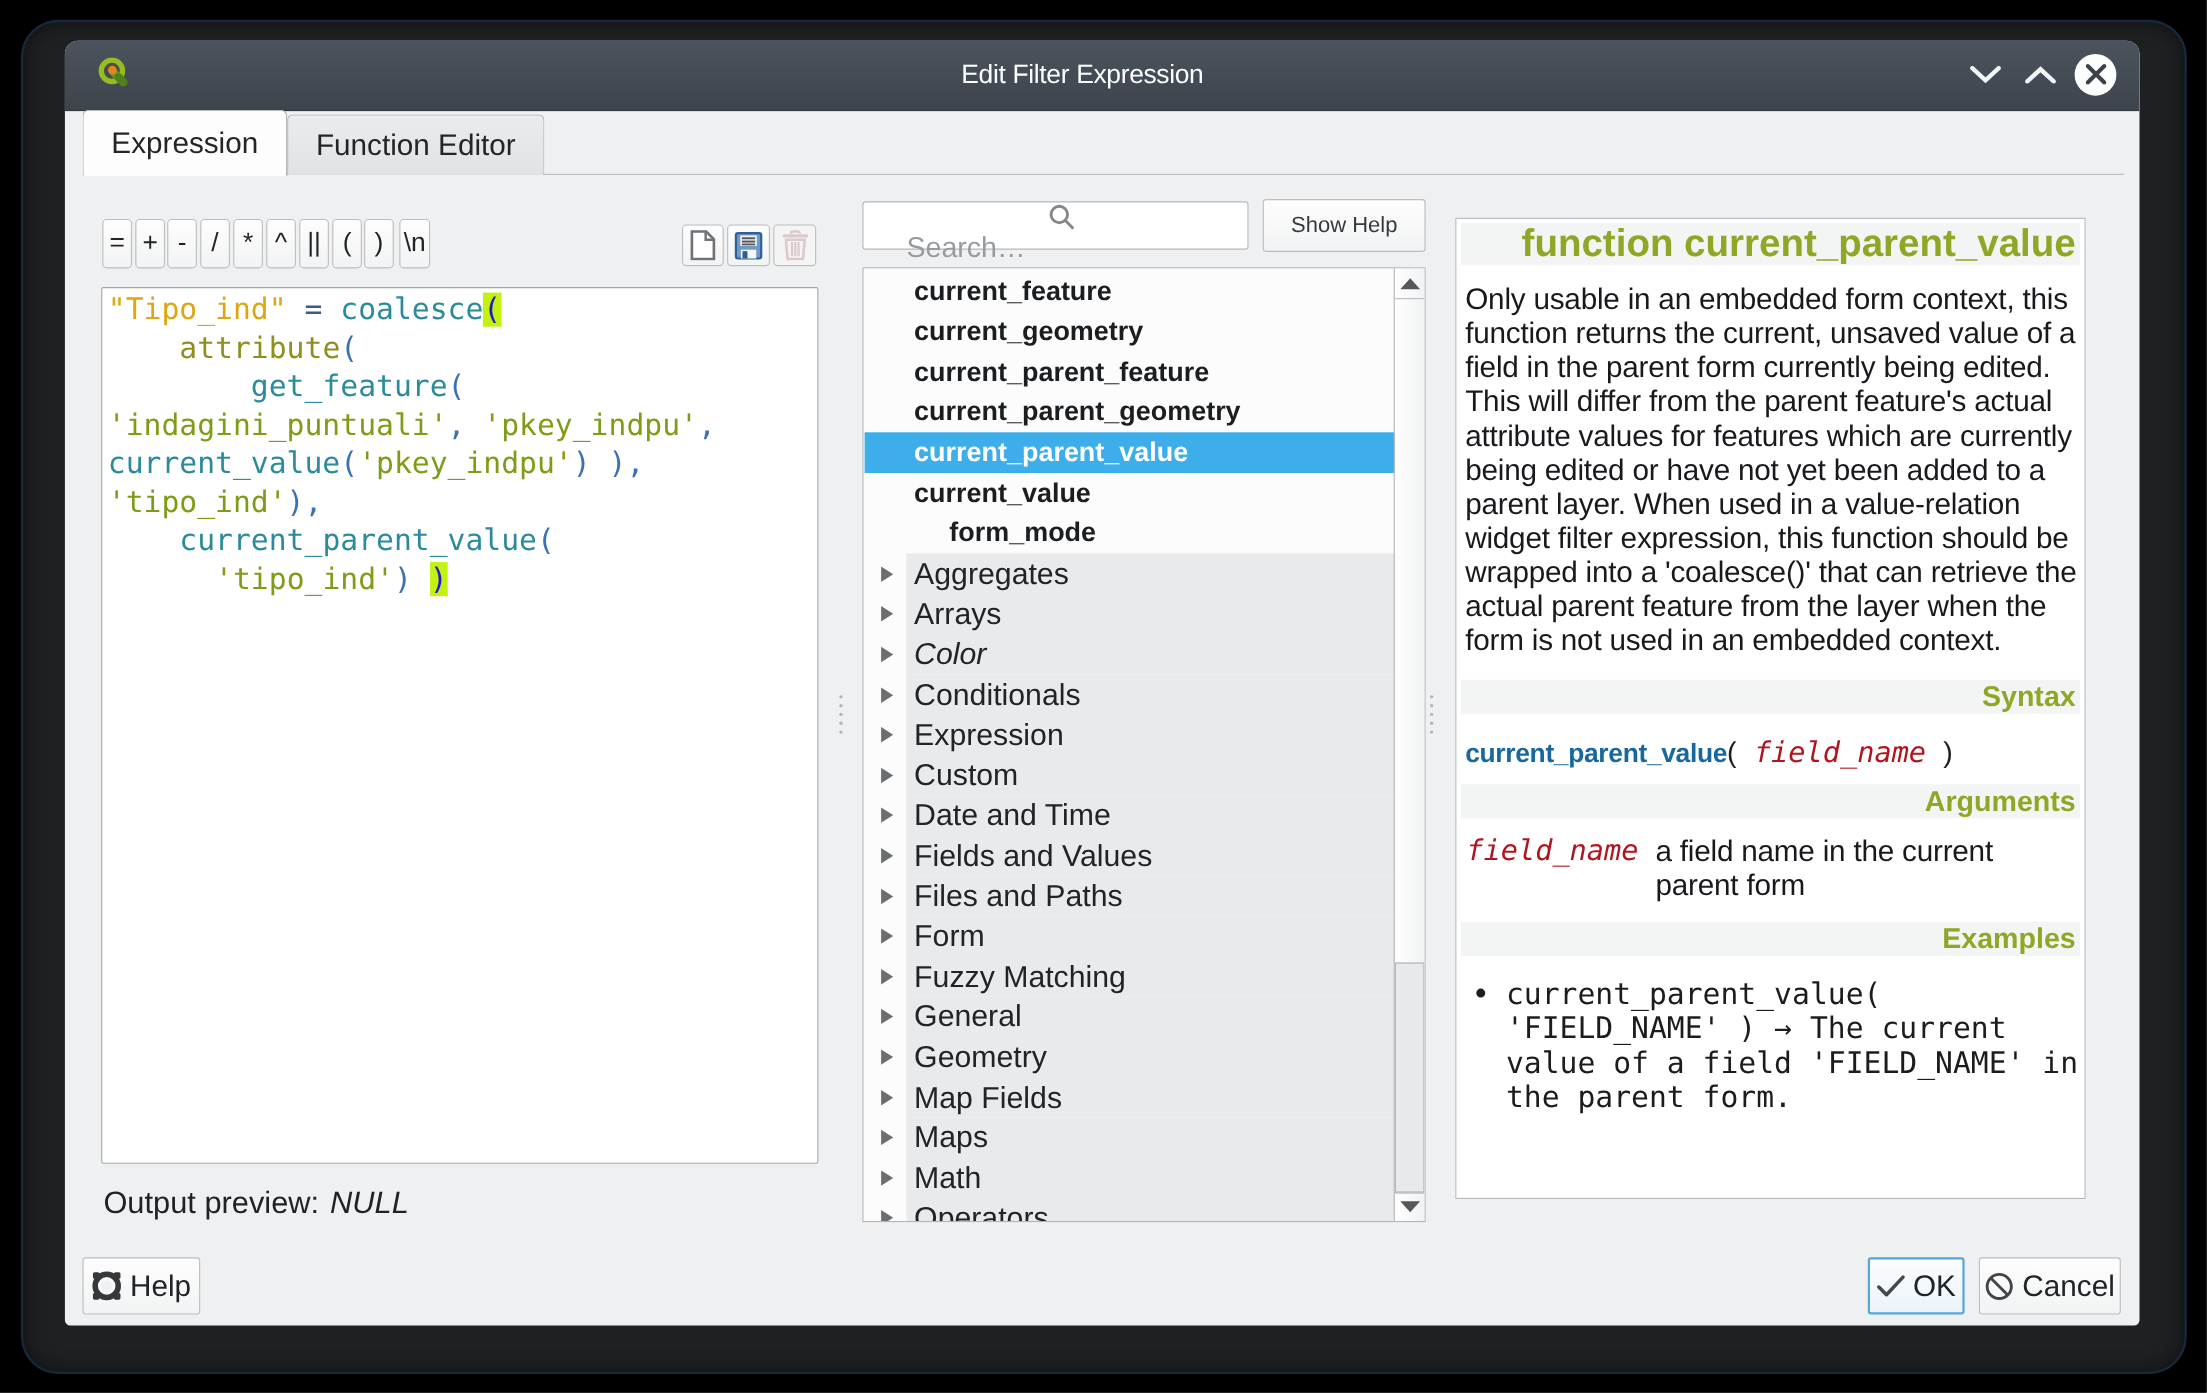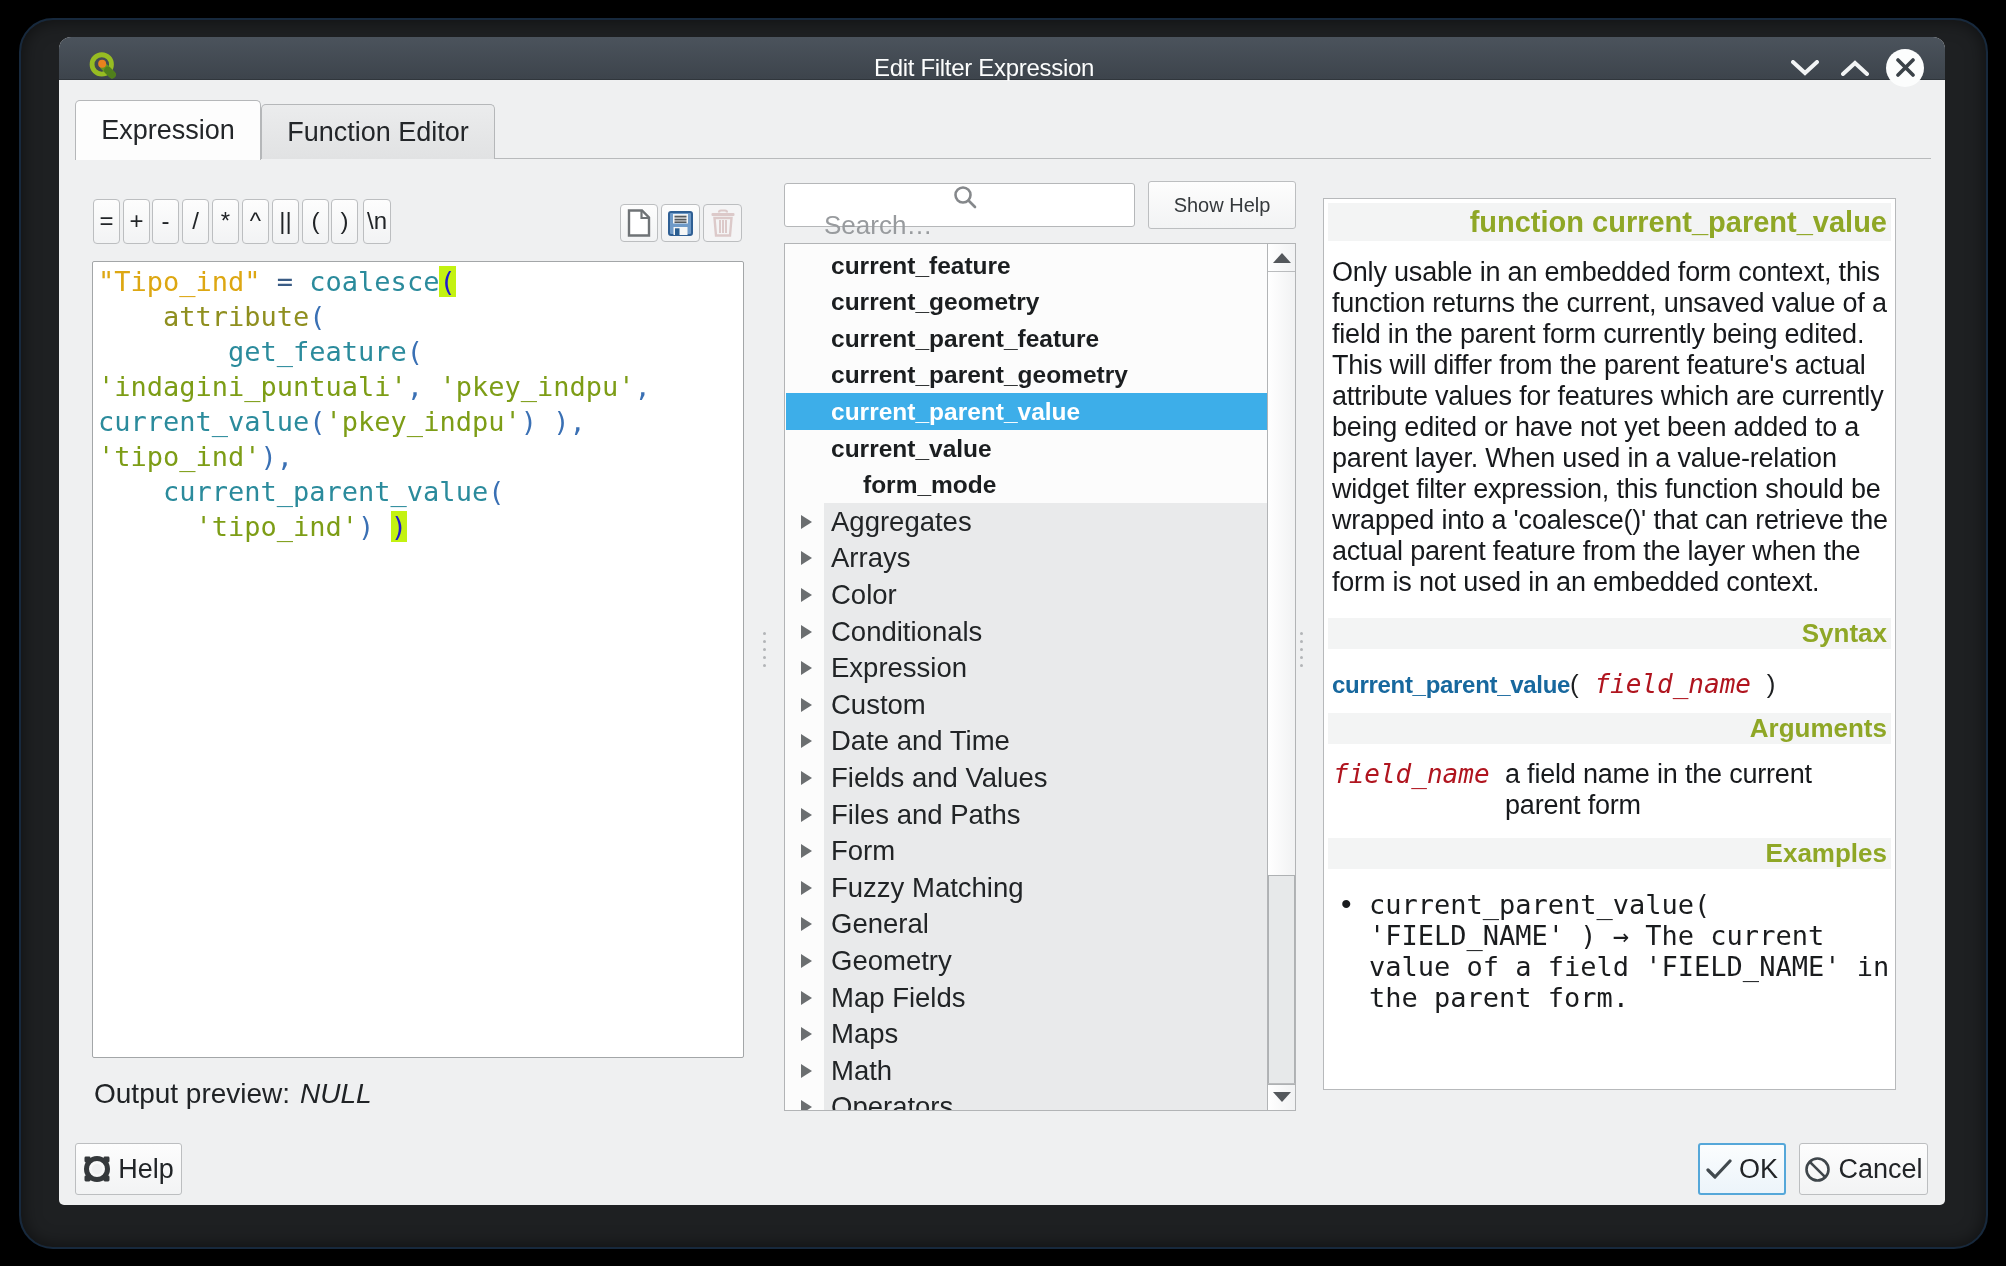--- a/index.html
+++ b/index.html
@@ -11,21 +11,21 @@
     position:absolute; left:19px; top:18px; width:1969px; height:1231px;
     background:#1e2022; border-radius:34px;
     border:2px solid #17293d;
     box-shadow: inset 0 0 18px rgba(0,0,0,.55);
   }
   .window {
     position:absolute; left:59px; top:37px; width:1886px; height:1168px;
     background:#eff0f1; border-radius:12px 12px 5px 5px; overflow:hidden;
   }
   .titlebar {
-    position:absolute; left:0; top:0; width:100%; height:43px;
+    position:absolute; left:0; top:0; width:100%; height:64px;
     background:linear-gradient(#4b535c, #3d444c);
     border-bottom:1px solid #30363c;
   }
   .titlebar .app-icon { position:absolute; left:29px; top:15px; width:31px; height:31px; }
   .titlebar .title {
     position:absolute; left:0; right:36px; top:0; height:61px;
     display:flex; align-items:center; justify-content:center;
     color:#fcfdfd; font-size:24px; letter-spacing:-0.3px;
   }
   .tb-btn { position:absolute; top:0; height:61px; display:flex; align-items:center; justify-content:center; }
@@ -115,21 +115,21 @@
   .splitter-dots i { display:block; width:3px; height:3px; border-radius:50%; background:#b2b5b8; margin:5px auto 0 auto; }
 
   
   .help-panel {
     position:absolute; left:1264px; top:161px; width:573px; height:892px;
     background:#fff; border:1px solid #b7b9bb; overflow:hidden;
   }
   .help-band { position:absolute; left:4px; right:4px; background:#f3f4f4;
                display:flex; align-items:center; justify-content:flex-end;
                color:#8fa726; font-weight:700; padding-right:4px; }
-  .band-title { top:4px; height:38px; font-size:29px; }
+  .band-title { top:4px; height:38px; font-size:35px; }
   .band-syntax { top:419px; height:31px; font-size:26px; }
   .band-arguments { top:514px; height:31px; font-size:26px; }
   .band-examples { top:639px; height:31px; font-size:26px; }
   .help-desc { position:absolute; left:8px; top:58px; width:563px;
                font-size:27px; line-height:31px; color:#17191c; letter-spacing:-0.2px; }
   .syntax-line { position:absolute; left:8px; top:470px; font-size:26px; color:#1d1f21; white-space:nowrap; }
   .syntax-line .fn-name { color:#17689e; font-weight:700; font-size:24px; letter-spacing:-0.3px; }
   .mono-arg { font-family:"DejaVu Sans Mono", monospace; font-style:italic; color:#b0151f; }
   .arg-row { position:absolute; left:9px; top:560px; width:555px; }
   .arg-row .arg-name { position:absolute; left:0; top:0; font-family:"DejaVu Sans Mono", monospace; font-style:italic; font-size:26px; color:#b0151f; }
@@ -284,21 +284,21 @@
         <div class="fn-row kind-group" style="top: 256.2px;">
           <div class="grp-bg"></div>
           <div class="arrow"></div>
           <span class="lbl">Aggregates</span>
         </div>
         <div class="fn-row kind-group" style="top: 292.8px;">
           <div class="grp-bg"></div>
           <div class="arrow"></div>
           <span class="lbl">Arrays</span>
         </div>
-        <div class="fn-row kind-group" style="top: 329.4px;">
+        <div class="fn-row kind-group" style="top: 329.4px; font-style: italic;">
           <div class="grp-bg"></div>
           <div class="arrow"></div>
           <span class="lbl">Color</span>
         </div>
         <div class="fn-row kind-group" style="top: 366px;">
           <div class="grp-bg"></div>
           <div class="arrow"></div>
           <span class="lbl">Conditionals</span>
         </div>
         <div class="fn-row kind-group" style="top: 402.6px;">

